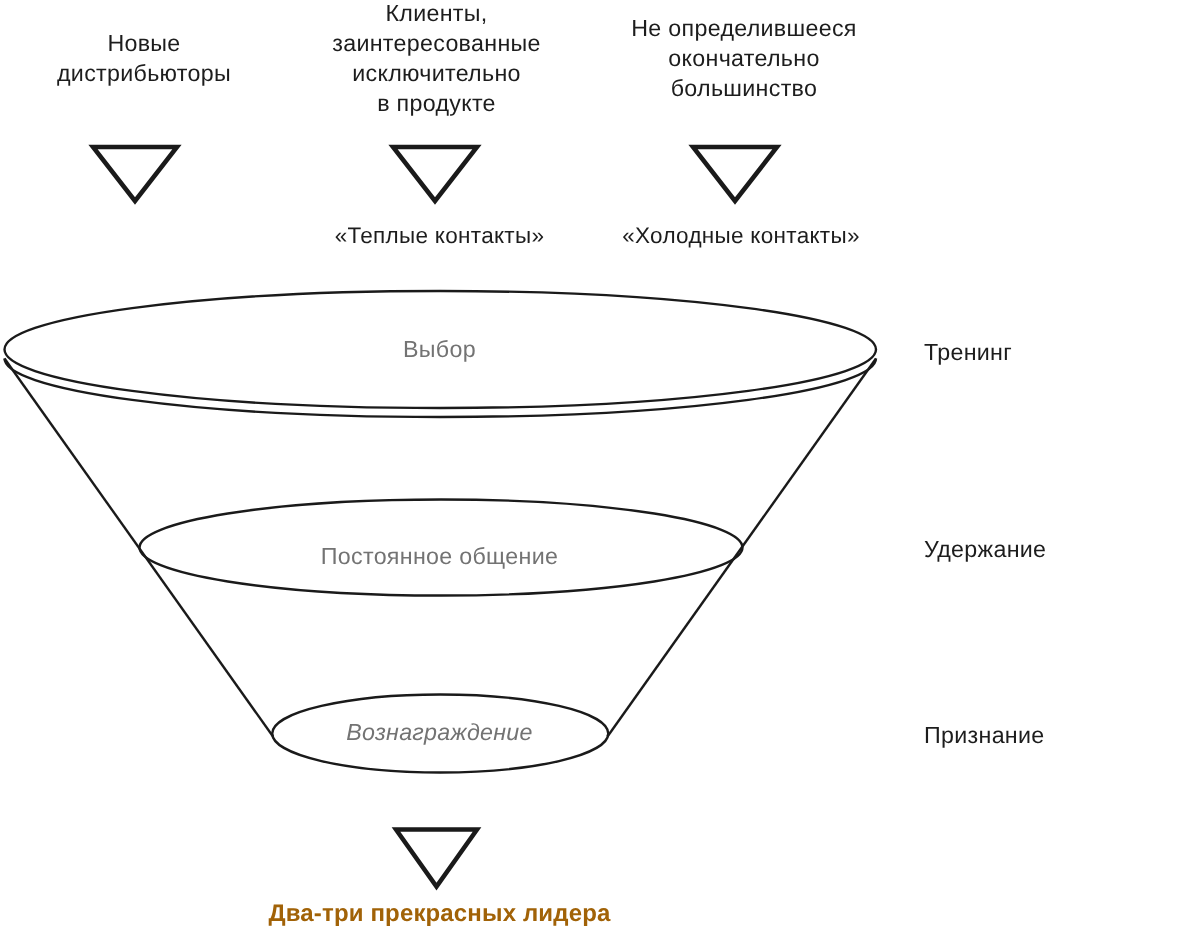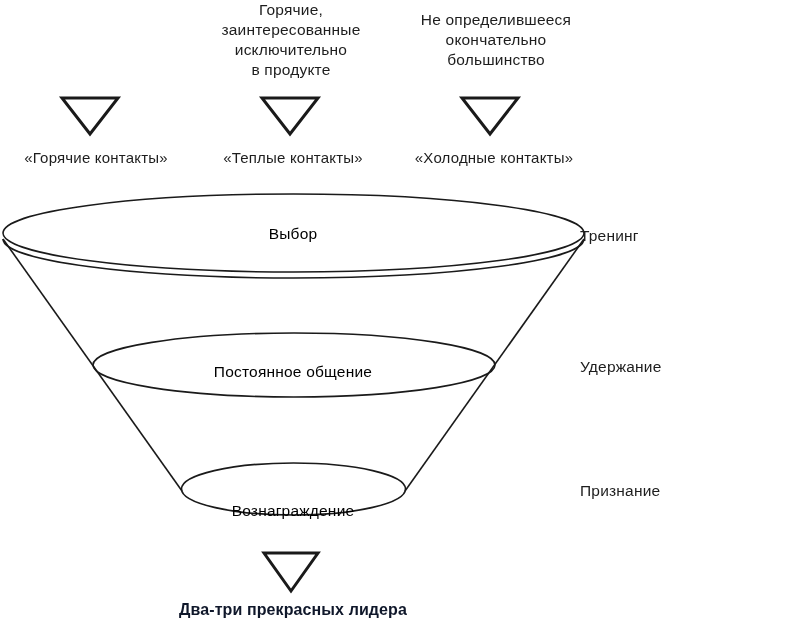--- a/index.html
+++ b/index.html
@@ -54,49 +54,49 @@
   }
   #contact-label-0 { left: 3px;   width: 186px; }
   #contact-label-1 { left: 200px; width: 186px; }
   #contact-label-2 { left: 396px; width: 196px; }
 
   
   .stage-label {
     font-size: 15.5px;
     line-height: 19px;
     text-align: center;
-    color: #000000;
+    color: #737373;
   }
   #stage-label-0 { left: 93px;  top: 224px; width: 400px; }
   #stage-label-1 { left: 93px;  top: 362px; width: 400px; }
-  #stage-label-2 { left: 181px; top: 501px; width: 224px; }
+  #stage-label-2 { left: 181px; top: 479px; width: 224px; font-style: italic; }
 
   
   .support-label {
     font-size: 15.5px;
     line-height: 19px;
     text-align: left;
-    left: 580px;
+    left: 616px;
   }
   #support-label-0 { top: 226px; }
   #support-label-1 { top: 357px; }
   #support-label-2 { top: 481px; }
   #support-label-3 { top: 598px; }
 
   
   #outcome-caption {
     font-size: 16px;
     font-weight: bold;
     line-height: 20px;
     text-align: center;
     left: 93px;
     top: 600px;
     width: 400px;
     letter-spacing: 0.1px;
-    color: #0f172a;
+    color: #a16207;
   }
 </style>
 </head>
 <body>
 
 <div id="diagram">
 
   <svg id="funnel-canvas" viewBox="0 0 790 622" xmlns="http://www.w3.org/2000/svg">
 
     <polygon points="62,98 118,98 90,134" fill="none" stroke="#1a1a1a" stroke-width="3" stroke-linejoin="miter"></polygon>
@@ -110,29 +110,30 @@
 
     <path d="M 3 239 A 290.5 39 0 0 0 584 239" fill="none" stroke="#1a1a1a" stroke-width="1.6"></path>
 
     <ellipse cx="294" cy="365" rx="201" ry="32" fill="none" stroke="#1a1a1a" stroke-width="1.6"></ellipse>
 
     <ellipse cx="293.5" cy="489" rx="112" ry="26" fill="none" stroke="#1a1a1a" stroke-width="1.6"></ellipse>
 
     <polygon points="264,553 318,553 291,591" fill="none" stroke="#1a1a1a" stroke-width="3" stroke-linejoin="miter"></polygon>
   </svg>
 
-  <div class="txt source-header" id="source-header-1">Горячие,
+  <div class="txt source-header" id="source-header-0">Новые
+дистрибьюторы</div>
+  <div class="txt source-header" id="source-header-1">Клиенты,
 заинтересованные
 исключительно
 в продукте</div>
   <div class="txt source-header" id="source-header-2">Не определившееся
 окончательно
 большинство</div>
 
-  <div class="txt contact-label" id="contact-label-0">«Горячие контакты»</div>
   <div class="txt contact-label" id="contact-label-1">«Теплые контакты»</div>
   <div class="txt contact-label" id="contact-label-2">«Холодные контакты»</div>
 
   <div class="txt stage-label" id="stage-label-0">Выбор</div>
   <div class="txt stage-label" id="stage-label-1">Постоянное общение</div>
   <div class="txt stage-label" id="stage-label-2">Вознаграждение</div>
 
   <div class="txt support-label" id="support-label-0">Тренинг</div>
   <div class="txt support-label" id="support-label-1">Удержание</div>
   <div class="txt support-label" id="support-label-2">Признание</div>

